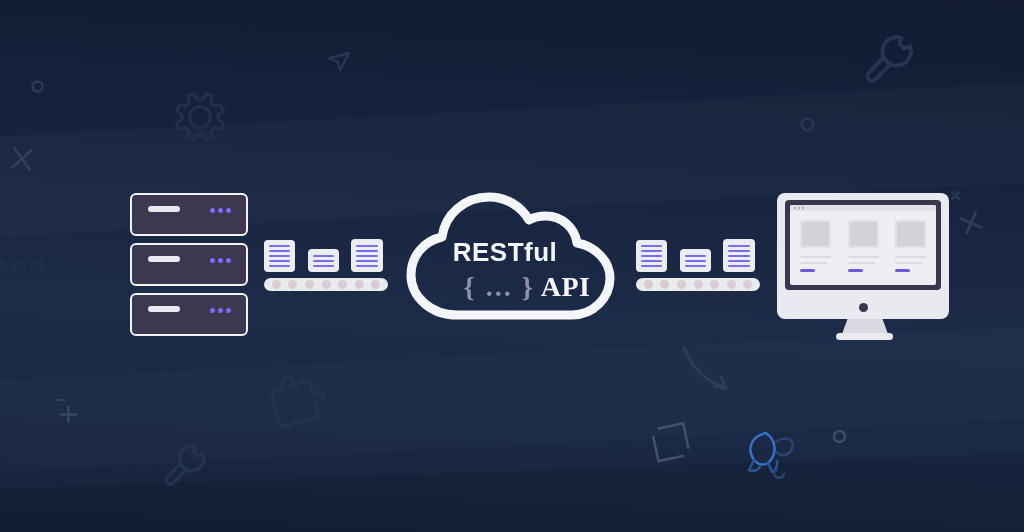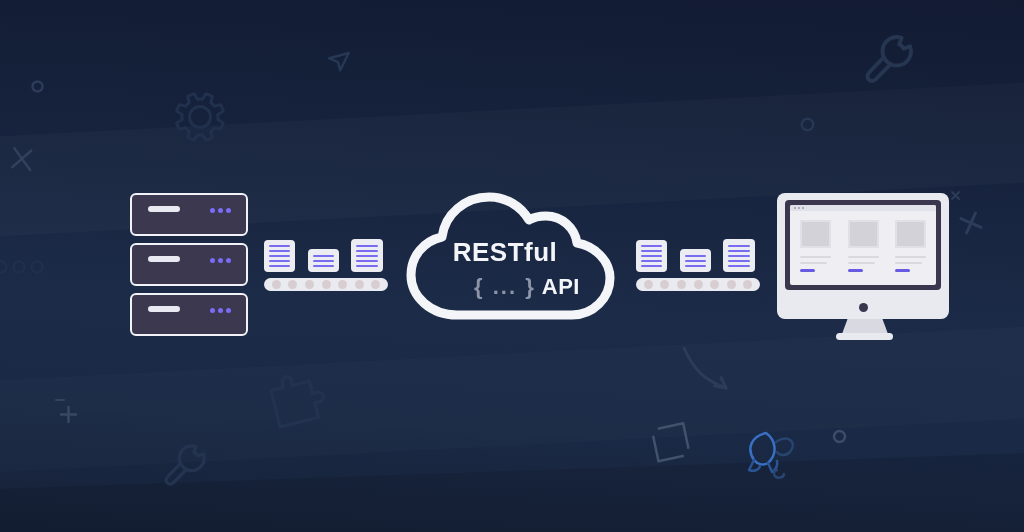--- a/index.html
+++ b/index.html
@@ -33,21 +33,21 @@
   .doc.d2{left:87px;top:1px;height:33px;width:32px;}
   .doc-line{width:68%;height:2px;border-radius:1px;background:#7a6cf0;}
   .belt{position:absolute;left:0;bottom:0;width:124px;height:13px;border-radius:7px;background:#eaeaf1;
     display:flex;justify-content:space-evenly;align-items:center;}
   .roller{width:9px;height:9px;border-radius:50%;background:#d8ced2;}
 
   
   .cloud-svg{position:absolute;left:399px;top:185px;}
   .cloud-text{position:absolute;left:399px;width:224px;text-align:center;color:#f4f5f9;font-weight:bold;}
   .cloud-line1{top:238px;height:28px;line-height:28px;font-size:26px;letter-spacing:.5px;padding-right:12px;box-sizing:border-box;}
-  .cloud-line2{top:272px;height:30px;line-height:30px;font-size:22px;letter-spacing:.5px;padding-left:32px;box-sizing:border-box;}
+  .cloud-line2{top:272px;height:30px;line-height:30px;font-size:28px;letter-spacing:.5px;padding-left:32px;box-sizing:border-box;font-family:Liberation Serif, serif;}
   .braces{color:#8d94a8;letter-spacing:2px;margin-right:6px;}
 
   
   .monitor-frame{position:absolute;left:777px;top:193px;width:172px;height:126px;background:#e9e9f0;border-radius:8px;}
   .bezel{position:absolute;left:8px;top:7px;right:8px;height:90px;background:#39364e;border-radius:4px;}
   .screen{position:absolute;left:5px;top:5px;right:5px;bottom:5px;background:#efeff3;border-radius:2px;overflow:hidden;}
   .topbar{height:6px;background:#e1e1e9;display:flex;align-items:center;gap:2px;padding-left:4px;}
   .topbar i{width:2px;height:2px;border-radius:50%;background:#9a9aac;}
   .cards{display:flex;justify-content:space-between;padding:9px 10px 0 10px;}
   .card{width:31px;}

